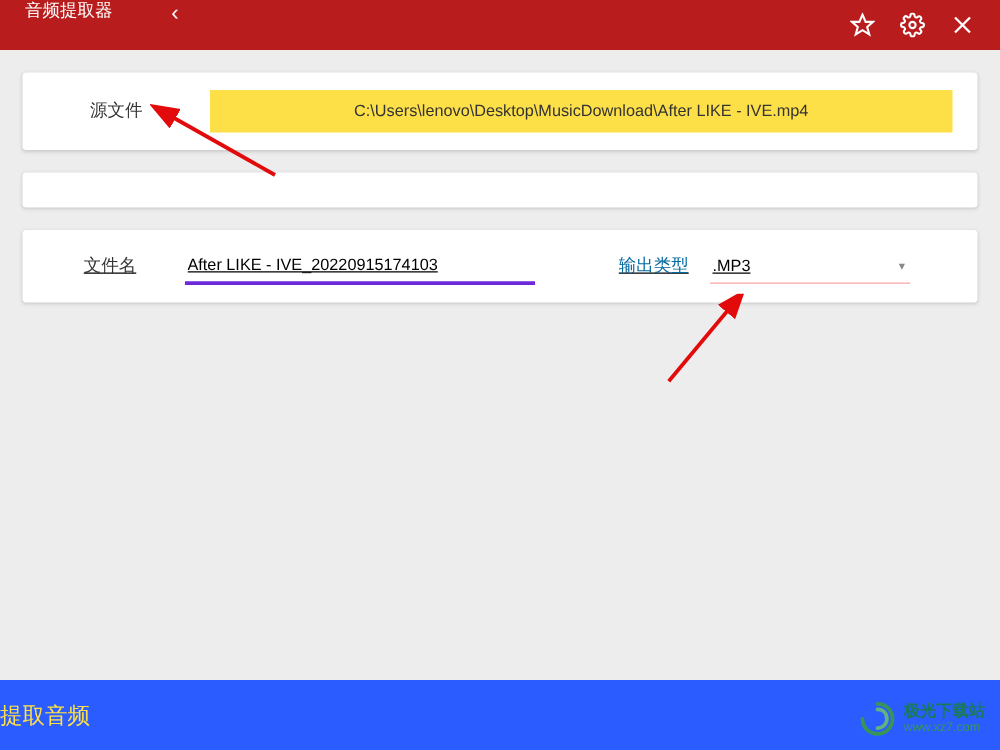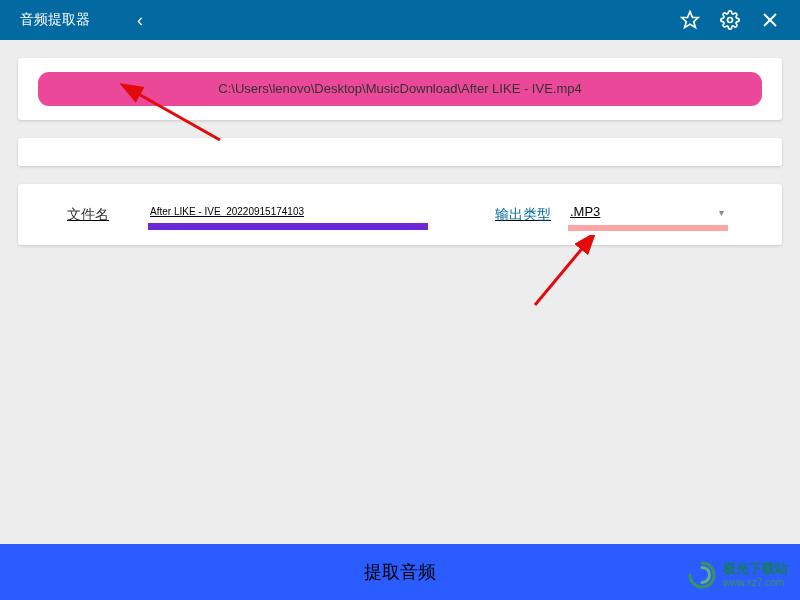--- a/index.html
+++ b/index.html
@@ -1,24 +1,24 @@
 <!DOCTYPE html>
 <html><head>
 <meta charset="utf-8">
 <style>
   * { box-sizing: border-box; margin: 0; padding: 0; }
   html, body { width: 800px; height: 600px; overflow: hidden; font-family: "Microsoft YaHei", Arial, sans-serif; }
   body { background: #ededed; position: relative; }
 
   .titlebar {
     height: 40px;
-    background: #0369a1;
+    background: #b91c1c;
     color: #fff;
     display: flex;
-    align-items: center;
+    align-items: flex-start;
     padding: 0 10px 0 20px;
     font-size: 14px;
   }
   .titlebar .title { flex: 0 0 auto; }
   .titlebar .back {
     width: 40px; text-align: center; font-size: 18px; cursor: pointer;
     margin-left: 30px;
   }
   .titlebar .spacer { flex: 1; }
   .titlebar .icon-btn {
@@ -38,69 +38,69 @@
   }
   .label {
     width: 110px;
     text-align: center;
     font-size: 14px;
     color: #333;
     flex-shrink: 0;
   }
   .field {
     flex: 1;
-    background: #ec4899;
-    border-radius: 11px;
+    background: #fde047;
+    border-radius: 0;
     height: 34px;
     line-height: 34px;
     text-align: center;
     font-size: 13px;
     color: #333;
     cursor: pointer;
     overflow: hidden;
     white-space: nowrap;
   }
 
   .card.row3 { gap: 10px; text-decoration: underline; }
   .row3 .label { width: 100px; }
   .text-input {
     width: 280px;
     border: none;
-    border-bottom: 7px solid #6d28d9;
-    font-size: 10px;
+    border-bottom: 3px solid #6d28d9;
+    font-size: 13px;
     padding: 6px 2px;
     outline: none;
     background: transparent;
   }
   .mid-gap { width: 40px; }
   .label2 { width: 70px; text-align: center; font-size: 14px; color: #0369a1; }
   .select-wrap {
     position: relative;
     width: 160px;
-    border-bottom: 6px solid #fca5a5;
+    border-bottom: 1px solid #fca5a5;
     padding: 6px 2px;
     font-size: 13px;
     cursor: pointer;
     text-align: left;
   }
   .select-wrap .caret {
     position: absolute; right: 4px; top: 50%; transform: translateY(-50%);
     font-size: 10px; color: #888;
   }
 
   .extract-btn {
     position: absolute;
     left: 0; right: 0; bottom: 0;
     height: 56px;
     background: #2b5cff;
-    color: #000000;
+    color: #fde047;
     font-size: 18px;
     display: flex;
     align-items: center;
-    justify-content: center;
+    justify-content: flex-start;
     cursor: pointer;
   }
 
   
   .arrow {
     position: absolute;
     pointer-events: none;
   }
 
   
@@ -140,20 +140,21 @@
   </span>
   <span class="icon-btn">
     <svg width="18" height="18" viewBox="0 0 24 24" stroke="#fff" stroke-width="2.5">
         <line x1="4" y1="4" x2="20" y2="20"></line>
         <line x1="20" y1="4" x2="4" y2="20"></line>
       </svg>
   </span>
 </div>
 
 <div class="card">
+  <div class="label">源文件</div>
   <div class="field">C:\Users\lenovo\Desktop\MusicDownload\After LIKE - IVE.mp4</div>
 </div>
 
 <div class="card">
 </div>
 
 <div class="card row3">
   <div class="label">文件名</div>
   <input class="text-input" value="After LIKE - IVE_20220915174103" style="">
   <div class="mid-gap"></div>

